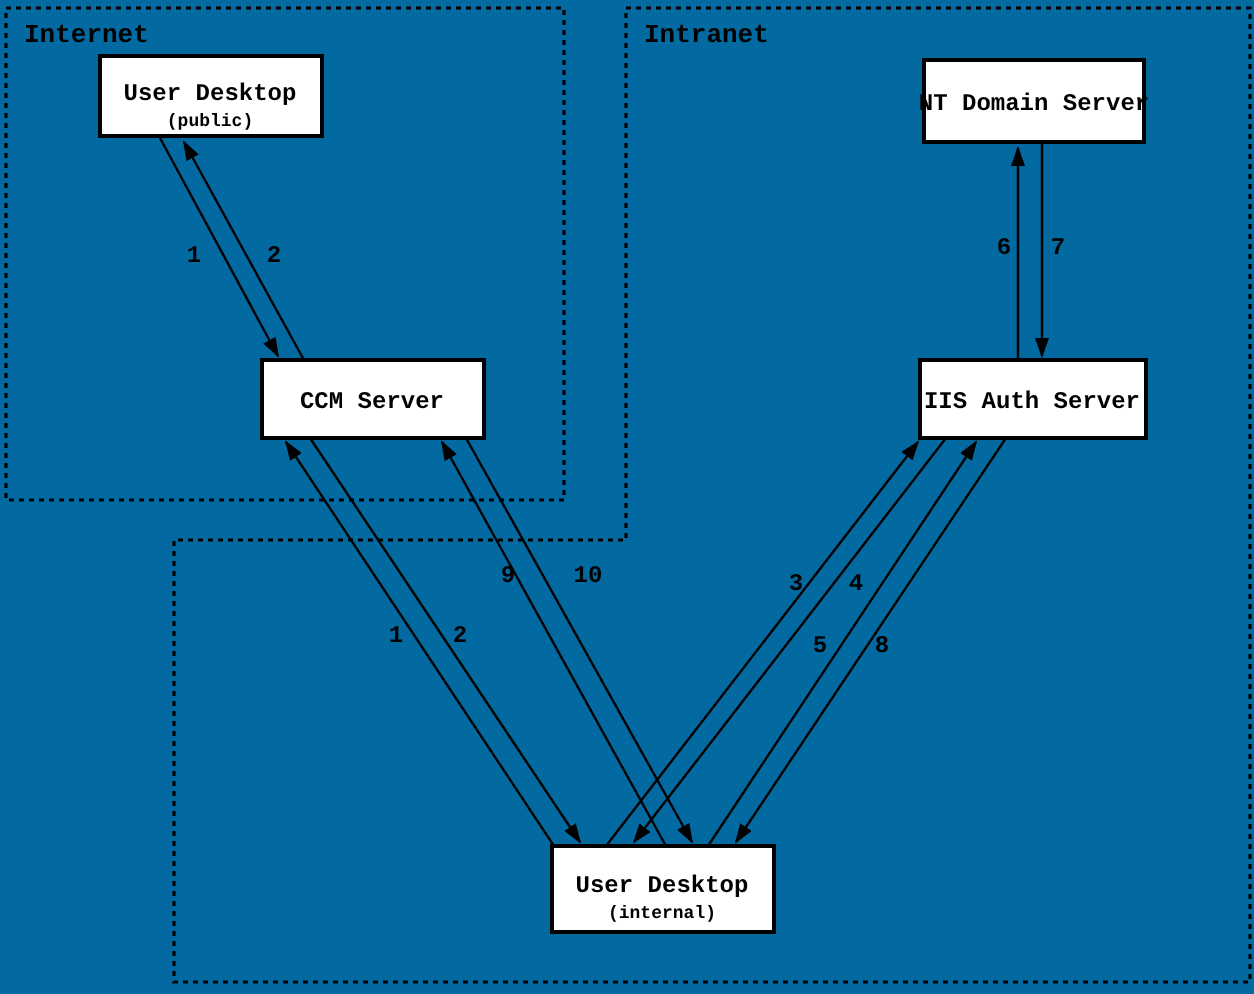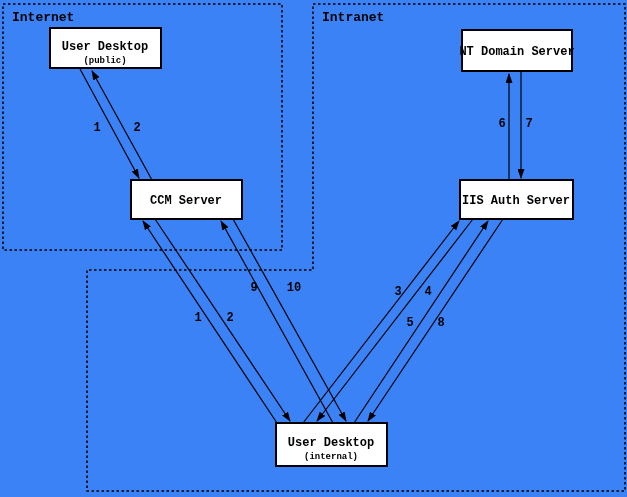--- a/index.html
+++ b/index.html
@@ -1,20 +1,20 @@
 <!DOCTYPE html>
 <html><head>
 <meta charset="utf-8">
 <style>
   html, body { margin: 0; padding: 0; background: #ffffff; }
   .stage {
     position: relative;
     width: 627px;
     height: 497px;
-    background: #3b82f6;
+    background: #0369a1;
     font-family: "Liberation Mono", "DejaVu Sans Mono", monospace;
   }
   svg text {
     font-family: "Liberation Mono", "DejaVu Sans Mono", monospace;
     font-weight: bold;
     fill: #000000;
   }
   .region-label { font-size: 13px; }
   .node-label   { font-size: 12px; }
   .node-sublabel{ font-size: 9px; }

